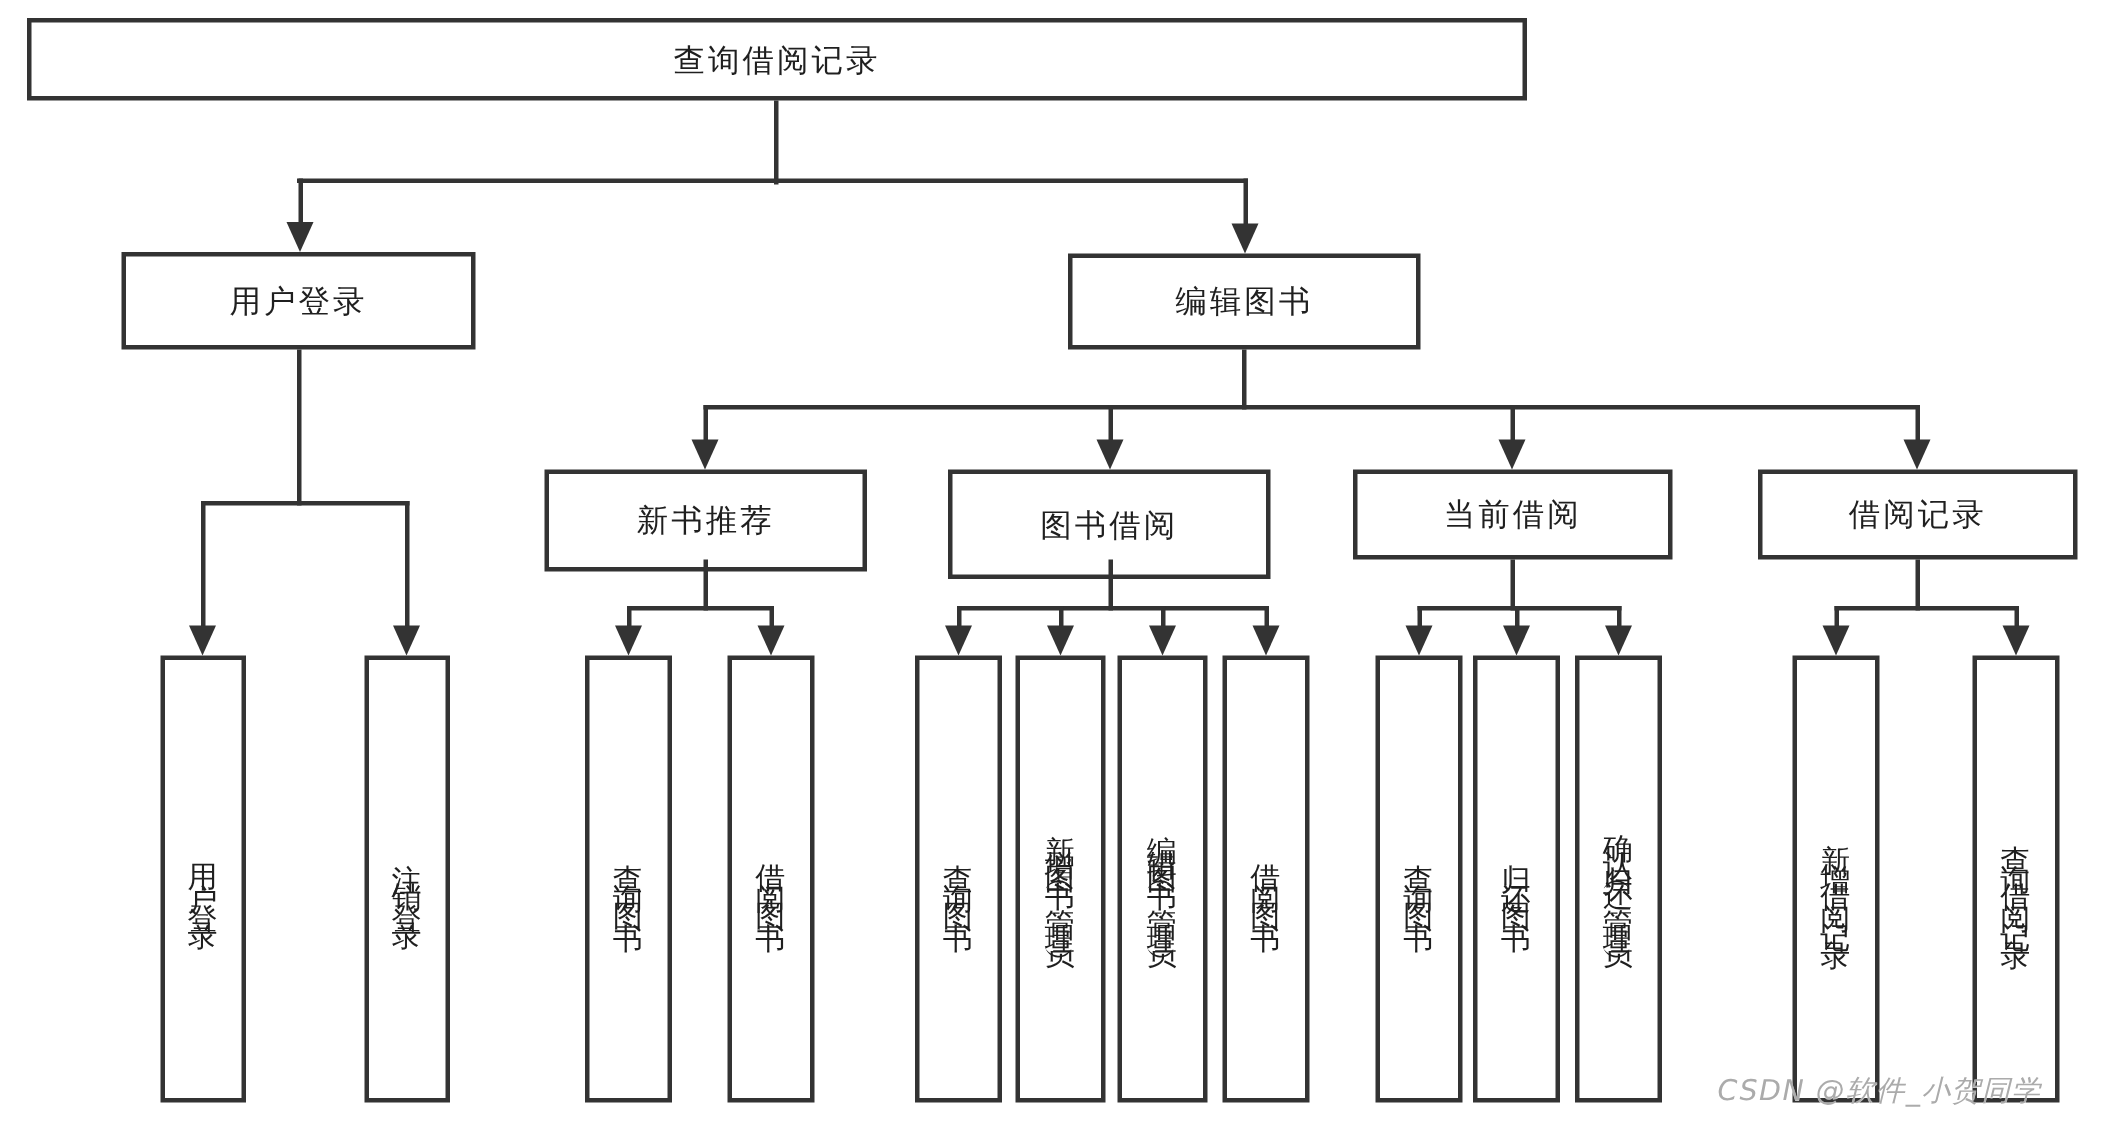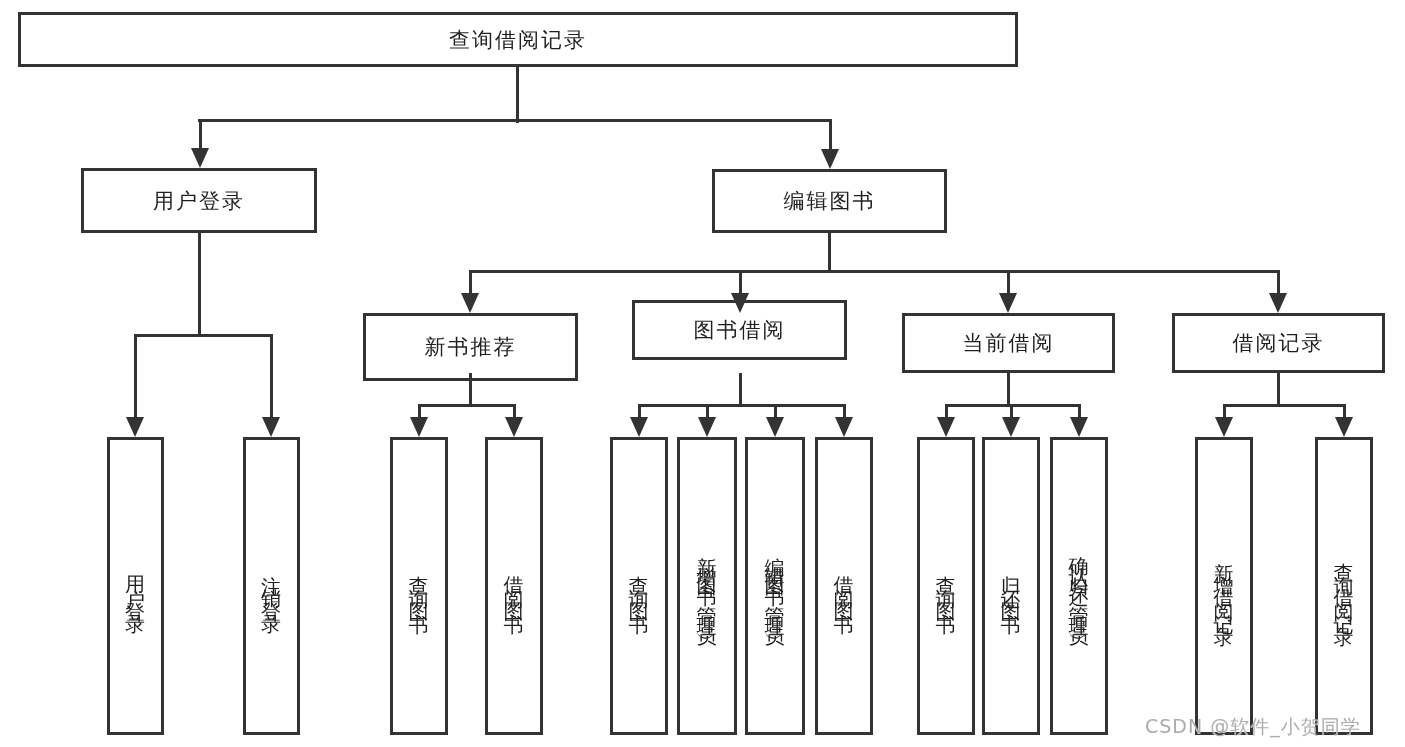--- a/index.html
+++ b/index.html
@@ -66,20 +66,21 @@
   .watermark{
     position:absolute;
     left:1145px;
     top:714px;
     font-size:19px;
     color:var(--watermark);
     letter-spacing:1px;
     white-space:nowrap;
     z-index:10;
     text-shadow:0 1px 0 rgba(255,255,255,0.7);
+    font-style:italic;
   }
 </style>
 </head>
 <body>
 
 <div class="canvas">
 
   <div class="box" style="left:18px;top:12px;width:1000px;height:55px">
     <span class="lbl">查询借阅记录</span>
   </div>
@@ -87,21 +88,21 @@
   <div class="box" style="left:81px;top:168px;width:236px;height:65px">
     <span class="lbl">用户登录</span>
   </div>
   <div class="box" style="left:712px;top:169px;width:235px;height:64px">
     <span class="lbl">编辑图书</span>
   </div>
 
   <div class="box" style="left:363px;top:313px;width:215px;height:68px">
     <span class="lbl">新书推荐</span>
   </div>
-  <div class="box" style="left:632px;top:300px;width:215px;height:60px">
+  <div class="box" style="left:632px;top:313px;width:215px;height:73px">
     <span class="lbl">图书借阅</span>
   </div>
   <div class="box" style="left:902px;top:313px;width:213px;height:60px">
     <span class="lbl">当前借阅</span>
   </div>
   <div class="box" style="left:1172px;top:313px;width:213px;height:60px">
     <span class="lbl">借阅记录</span>
   </div>
 
   <div class="box leaf" style="left:107px;top:437px;width:57px;height:298px">

